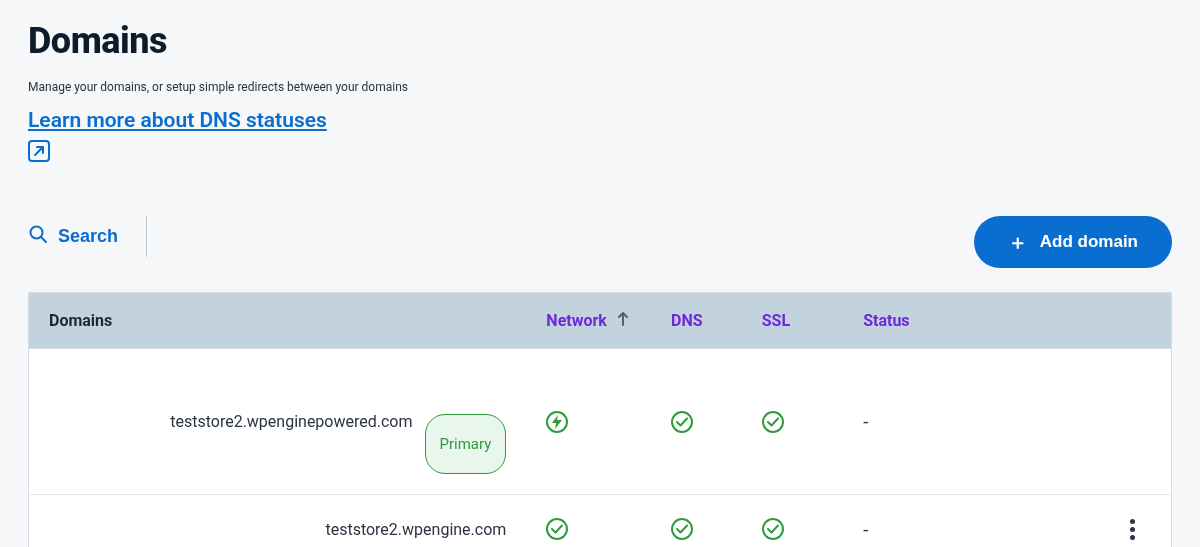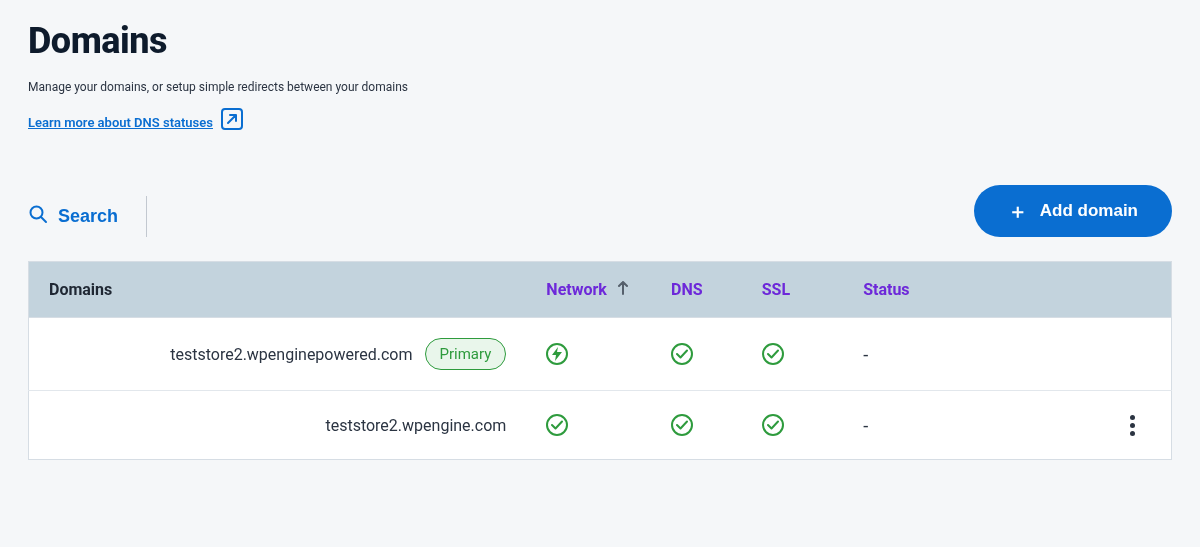--- a/index.html
+++ b/index.html
@@ -19,37 +19,38 @@
     margin: 0 0 18px 0;
     color:#0e1b2c;
   }
   .page-subtitle {
     font-size: 12px;
     color:#2b3442;
     margin:0 0 14px 0;
   }
   a.learn-link {
     color:#0a6ed1;
-    font-size:13px;
+    font-size:21px;
     font-weight:600;
     text-decoration: underline;
     display:inline-flex;
-    align-items:flex-end;
+    align-items:flex-start;
     gap:8px;
+    flex-direction:column;
   }
   .learn-icon-box {
     width:22px; height:22px;
     border:2px solid #0a6ed1;
     border-radius:4px;
     display:inline-flex; align-items:center; justify-content:center;
   }
 
   .toolbar {
     display:flex;
-    align-items:flex-end;
+    align-items:flex-start;
     justify-content:space-between;
     margin-top:54px;
     margin-bottom:24px;
   }
   .toolbar-left { display:flex; align-items:stretch; gap:0; }
   .tool-btn {
     background:none; border:none;
     display:inline-flex; align-items:center; gap:10px;
     color:#0a6ed1;
     font-size:18px; font-weight:600;
@@ -95,22 +96,23 @@
     color:#2b3442;
     vertical-align:middle;
   }
   .domain-cell { display:flex; align-items:center; gap:12px;justify-content:flex-end; }
   .badge {
     display:inline-flex; align-items:center;
     border:1px solid #2e9b3d;
     background:#e9f6eb;
     color:#2e9b3d;
     font-size:15px;
-    padding:6px 14px;
+    padding:20px 14px;
     border-radius:20px;
+    margin-top:45px;
   }
   .check-circle {
     width:22px; height:22px;
     border:2px solid #2e9b3d;
     border-radius:50%;
     display:inline-flex; align-items:center; justify-content:center;
   }
   .dash { color:#2b3442; font-size:18px; }
   .menu-btn {
     background:none; border:none; cursor:pointer;

